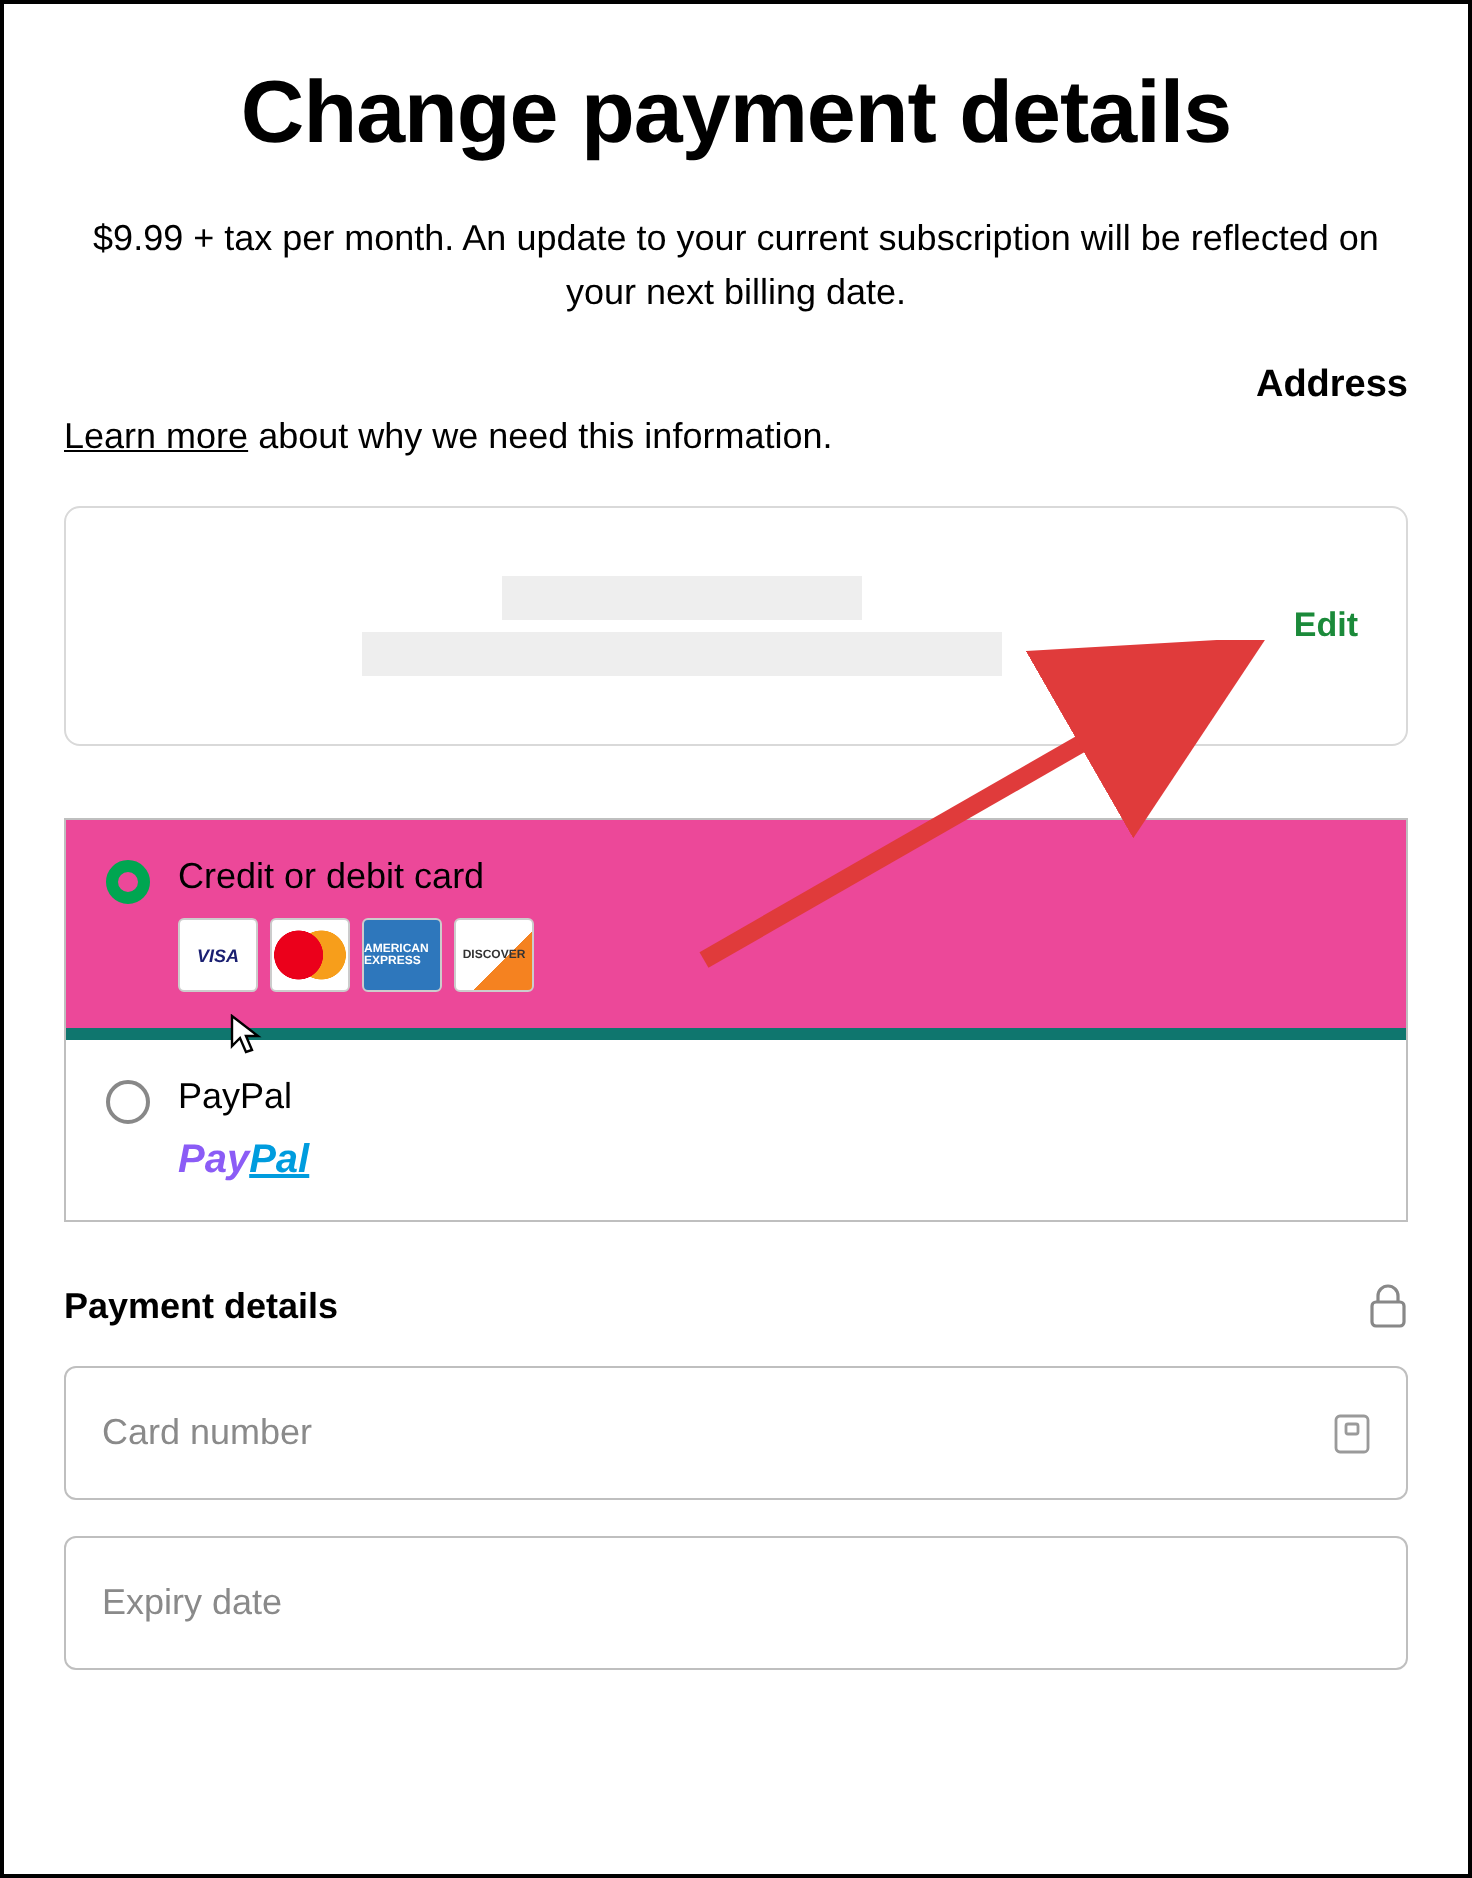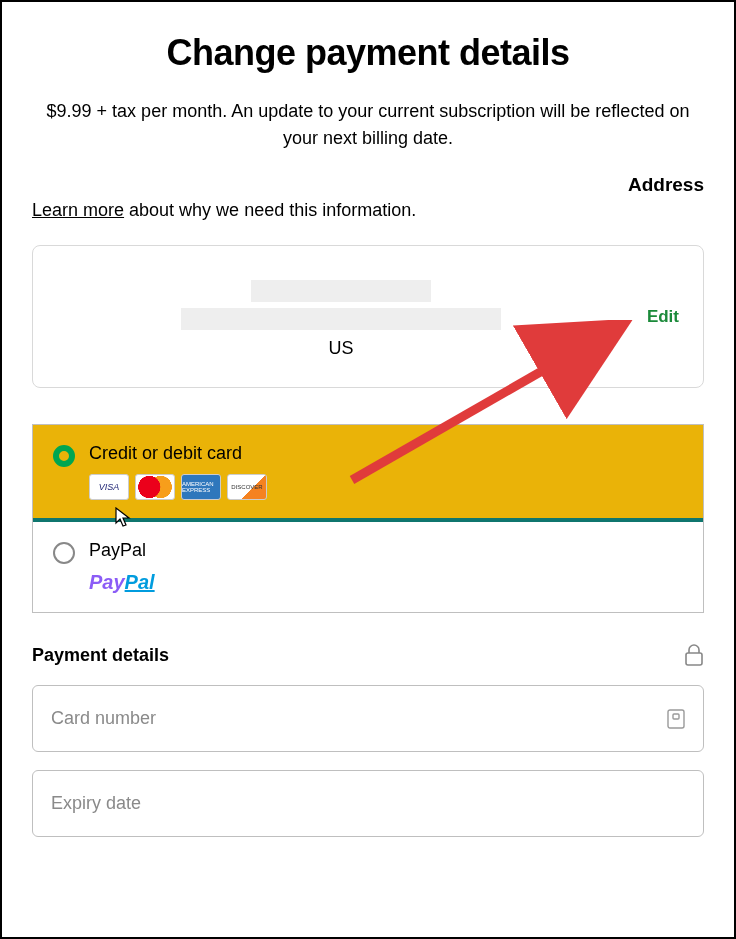--- a/index.html
+++ b/index.html
@@ -7,21 +7,21 @@
     font-family: -apple-system, BlinkMacSystemFont, "Segoe UI", Helvetica, Arial, sans-serif;
     background: #fff;
     width: 736px;
     height: 939px;
     border: 2px solid #000;
     padding: 20px 30px;
     position: relative;
     overflow: hidden;
   }
   .page-title {
-    font-size: 36px;
+    font-size: 44px;
     font-weight: 800;
     text-align: center;
     margin: 10px 0 24px 0;
     letter-spacing: -0.5px;
   }
   .subtext {
     font-size: 18px;
     text-align: center;
     line-height: 1.5;
     margin: 0 10px 22px 10px;
@@ -77,22 +77,22 @@
     border: 1px solid #bfbfbf;
     margin-bottom: 30px;
   }
   .method-option {
     padding: 18px 20px 18px 20px;
     display: flex;
     gap: 14px;
     cursor: pointer;
   }
   .method-option.selected {
-    background: #eab308;
-    border-bottom: 4px solid #0f766e;
+    background: #ec4899;
+    border-bottom: 6px solid #0f766e;
   }
   .radio {
     width: 22px;
     height: 22px;
     border-radius: 50%;
     border: 2px solid #888;
     flex-shrink: 0;
     margin-top: 2px;
     position: relative;
   }
@@ -104,28 +104,28 @@
     font-size: 18px;
     margin-bottom: 10px;
     display: block;
   }
   .card-logos {
     display: flex;
     gap: 6px;
   }
   .cardlogo {
     width: 40px;
-    height: 26px;
+    height: 37px;
     border: 1px solid #ccc;
     border-radius: 3px;
     display: flex;
     align-items: center;
     justify-content: center;
     font-size: 9px;
-    font-weight: 400;
+    font-weight: 700;
     background: #fff;
   }
   .cardlogo.visa { color: #1a1f71; font-style: italic; }
   .cardlogo.mc { background-image: radial-gradient(circle at 35% 50%, #eb001b 0 40%, transparent 41%), radial-gradient(circle at 65% 50%, #f79e1b 0 40%, transparent 41%); }
   .cardlogo.amex { background: #2e77bc; color: #fff; font-size:6px; }
   .cardlogo.disc { background: linear-gradient(135deg, #fff 60%, #f58220 60%); color:#333; font-size:6px;}
   .paypal-logo {
     font-size: 20px;
     font-weight: 800;
     font-style: italic;
@@ -194,21 +194,20 @@
 
 <div class="address-heading">Address</div>
 <p class="address-sub">
   <span class="learn-more">Learn more</span><span> about why we need this information.</span>
 </p>
 
 <div class="address-card">
   <div class="address-content">
     <div class="redact-line l1"></div>
     <div class="redact-line l2"></div>
-    <div class="country">US</div>
   </div>
   <span class="edit-link">Edit</span>
 </div>
 
 <div class="method-group">
   <div class="method-option selected">
     <div class="radio checked"></div>
     <div class="method-body">
       <span class="method-label">Credit or debit card</span>
       <div class="card-logos">

